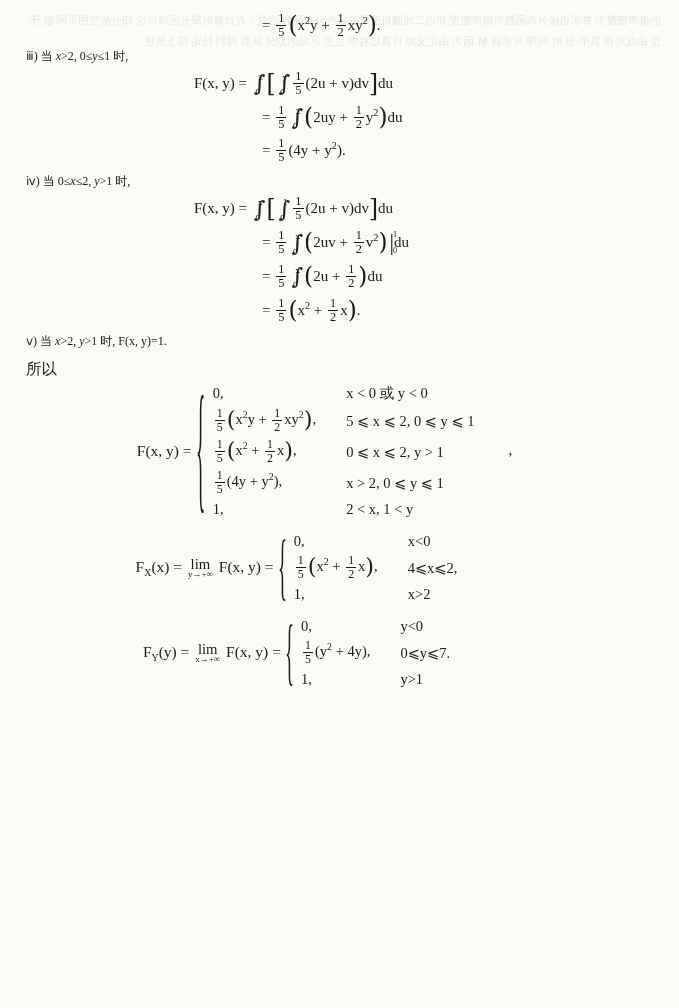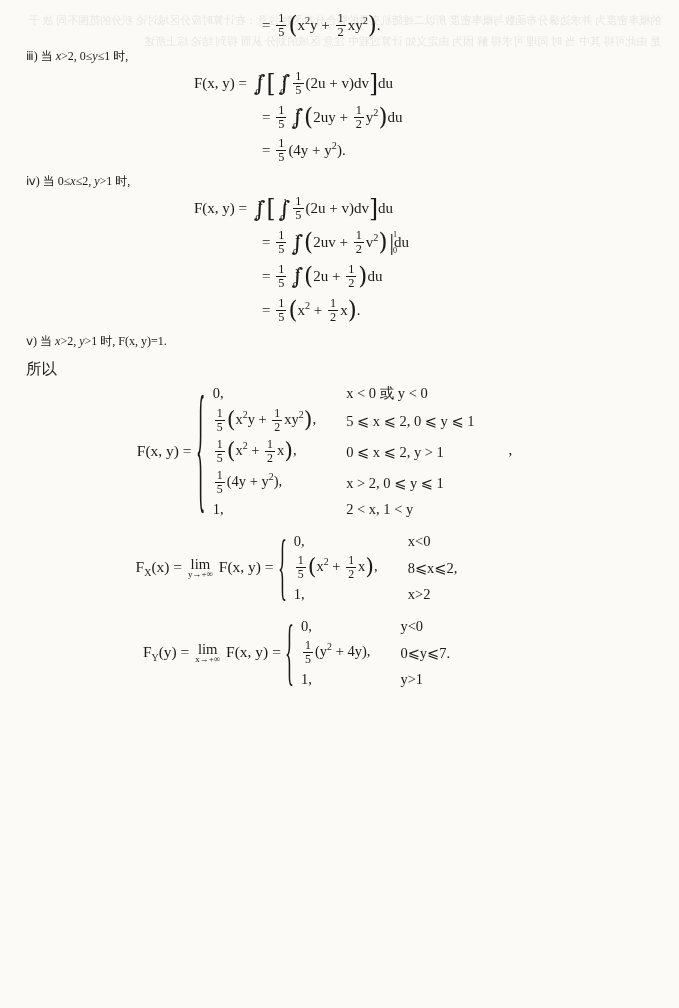--- a/index.html
+++ b/index.html
@@ -266,21 +266,21 @@
       F<sub>X</sub>(x) =&nbsp;<span class="limwrap"><span class="lim">lim</span><span class="under">y→+∞</span></span>&nbsp;F(x, y) =
     </div>
     <div class="brace small">{</div>
     <div class="cases">
       <div class="crow">
         <div class="cexp">0,</div>
         <div class="ccond">x&lt;0</div>
       </div>
       <div class="crow">
         <div class="cexp"><span class="frac"><span class="num">1</span><span class="den">5</span></span><span class="bigbr">(</span>x<sup>2</sup> +&nbsp;<span class="frac"><span class="num">1</span><span class="den">2</span></span>x<span class="bigbr">)</span>,</div>
-        <div class="ccond">8⩽x⩽2,</div>
+        <div class="ccond">4⩽x⩽2,</div>
       </div>
       <div class="crow">
         <div class="cexp">1,</div>
         <div class="ccond">x&gt;2</div>
       </div>
     </div>
   </div>
 
   <div class="cases-wrap sub-block" style="padding-right:86px;">
     <div class="lhs">

